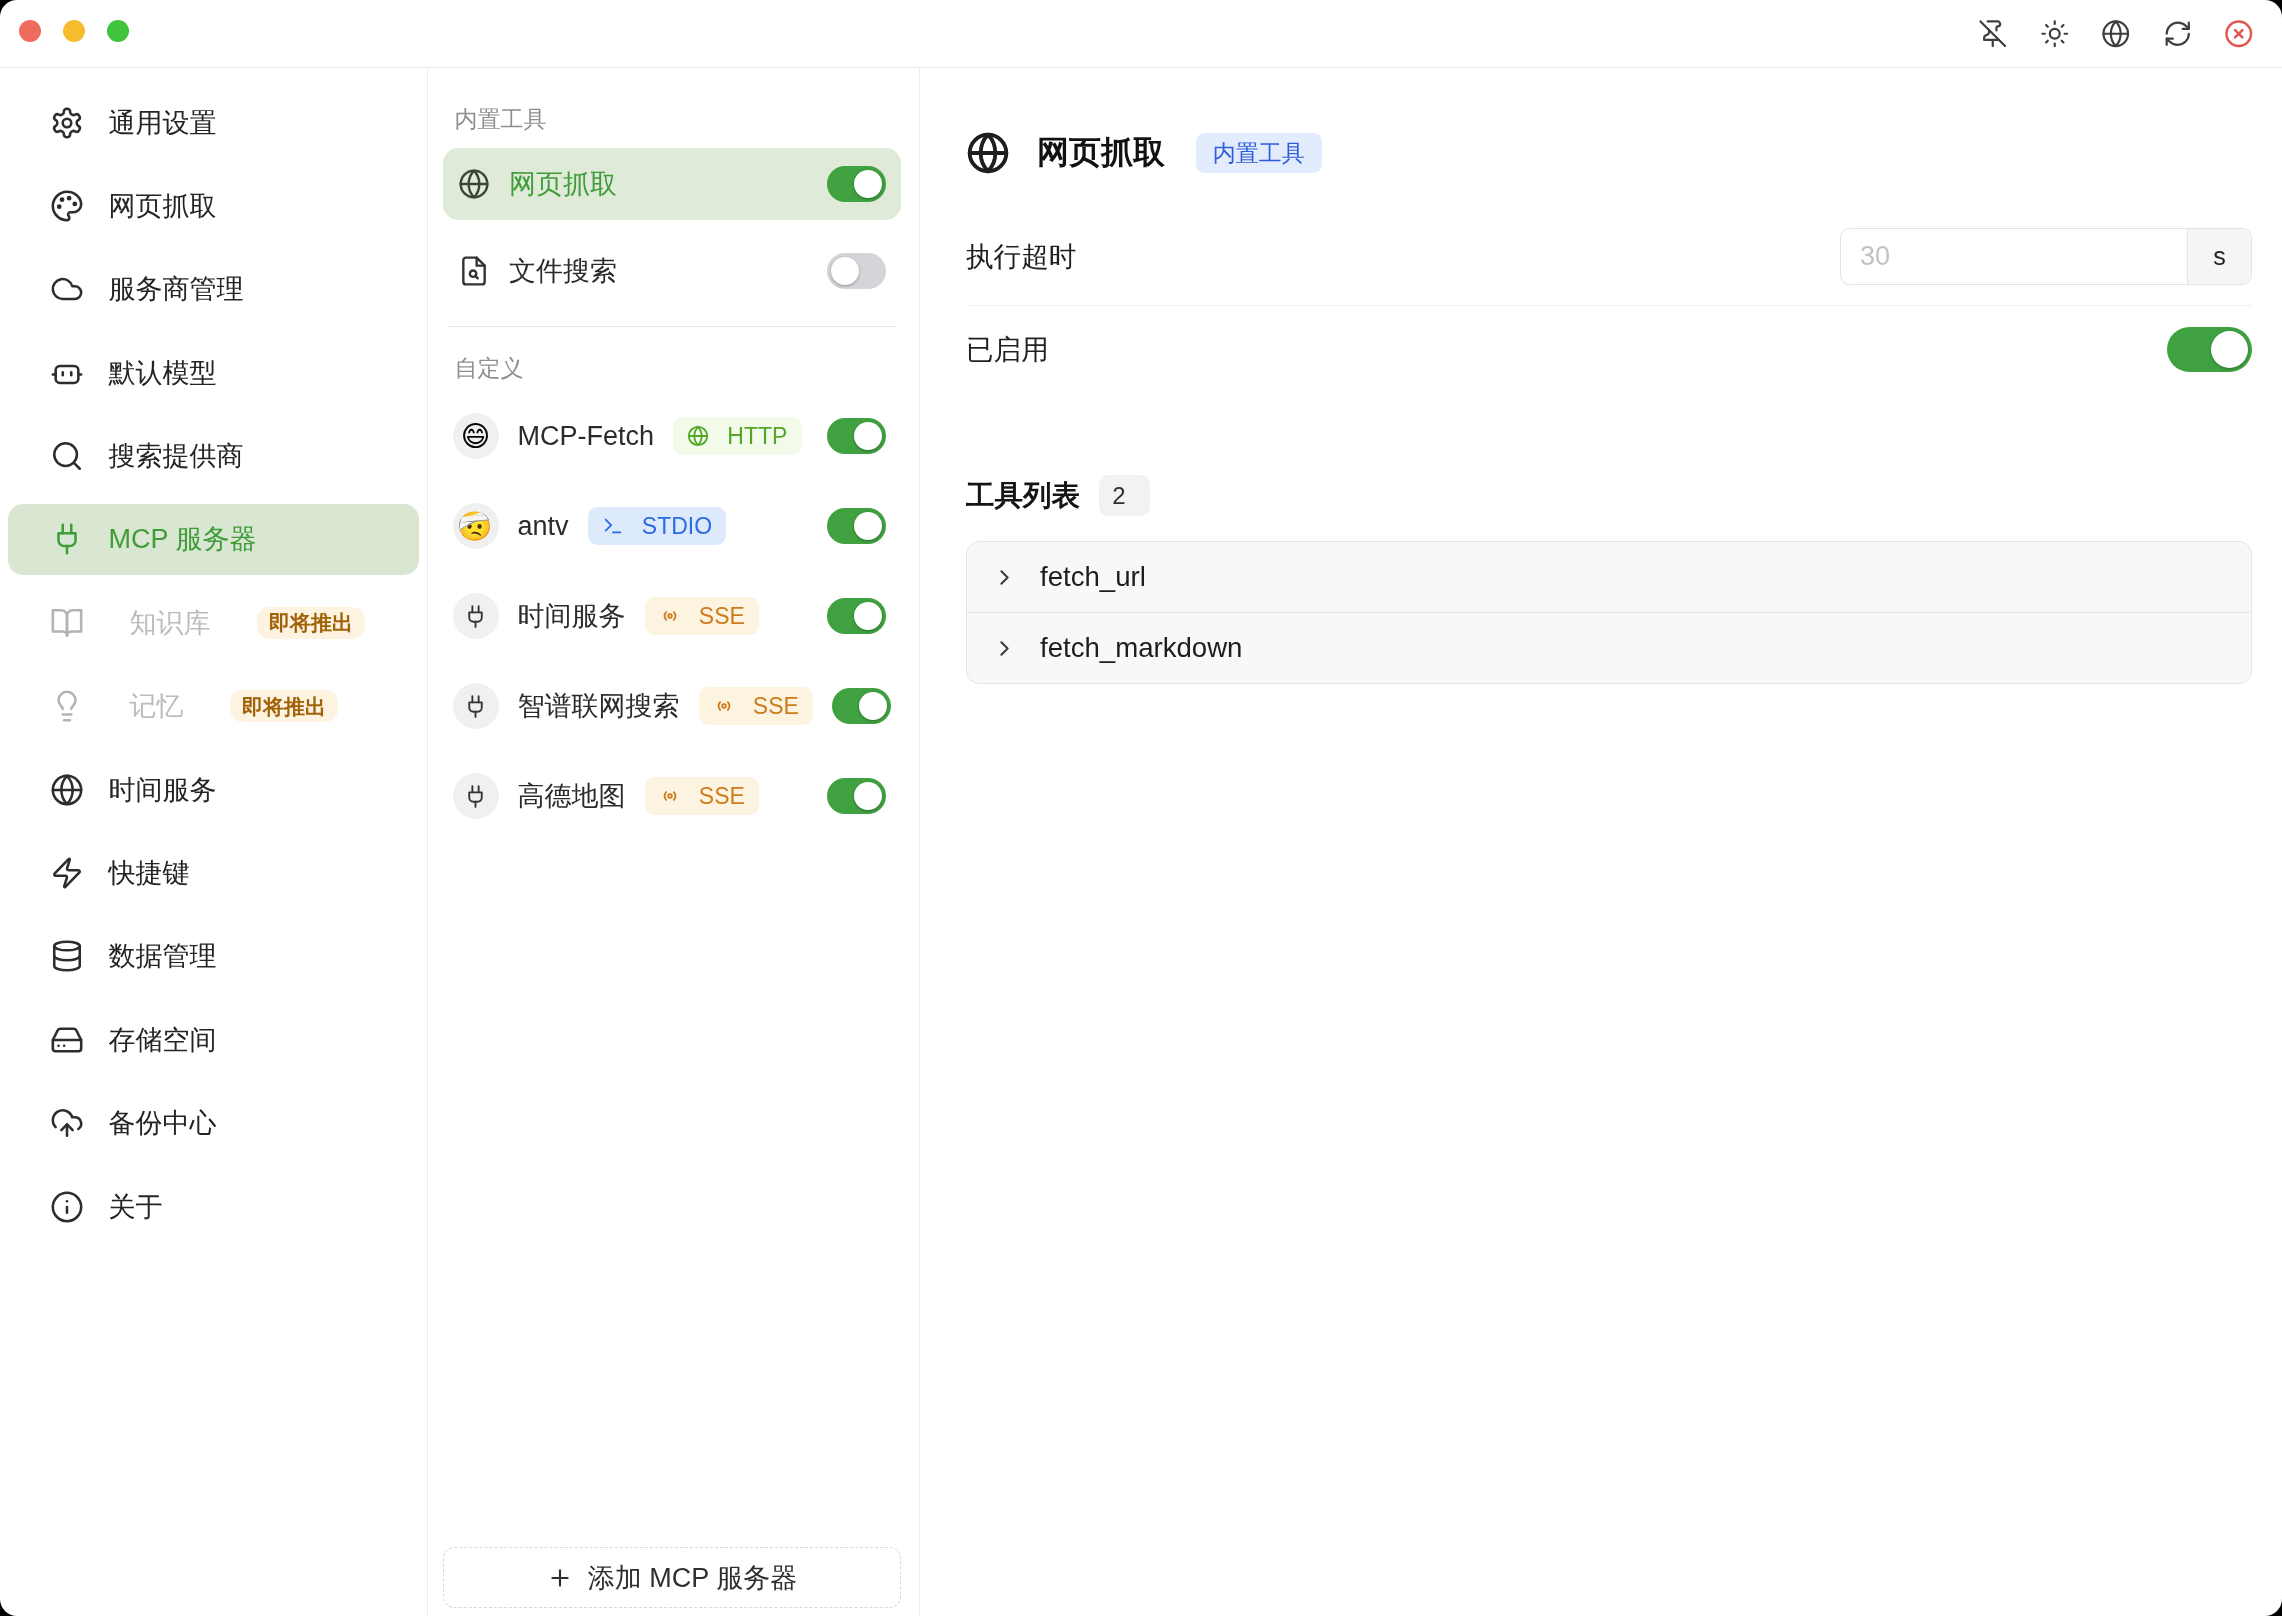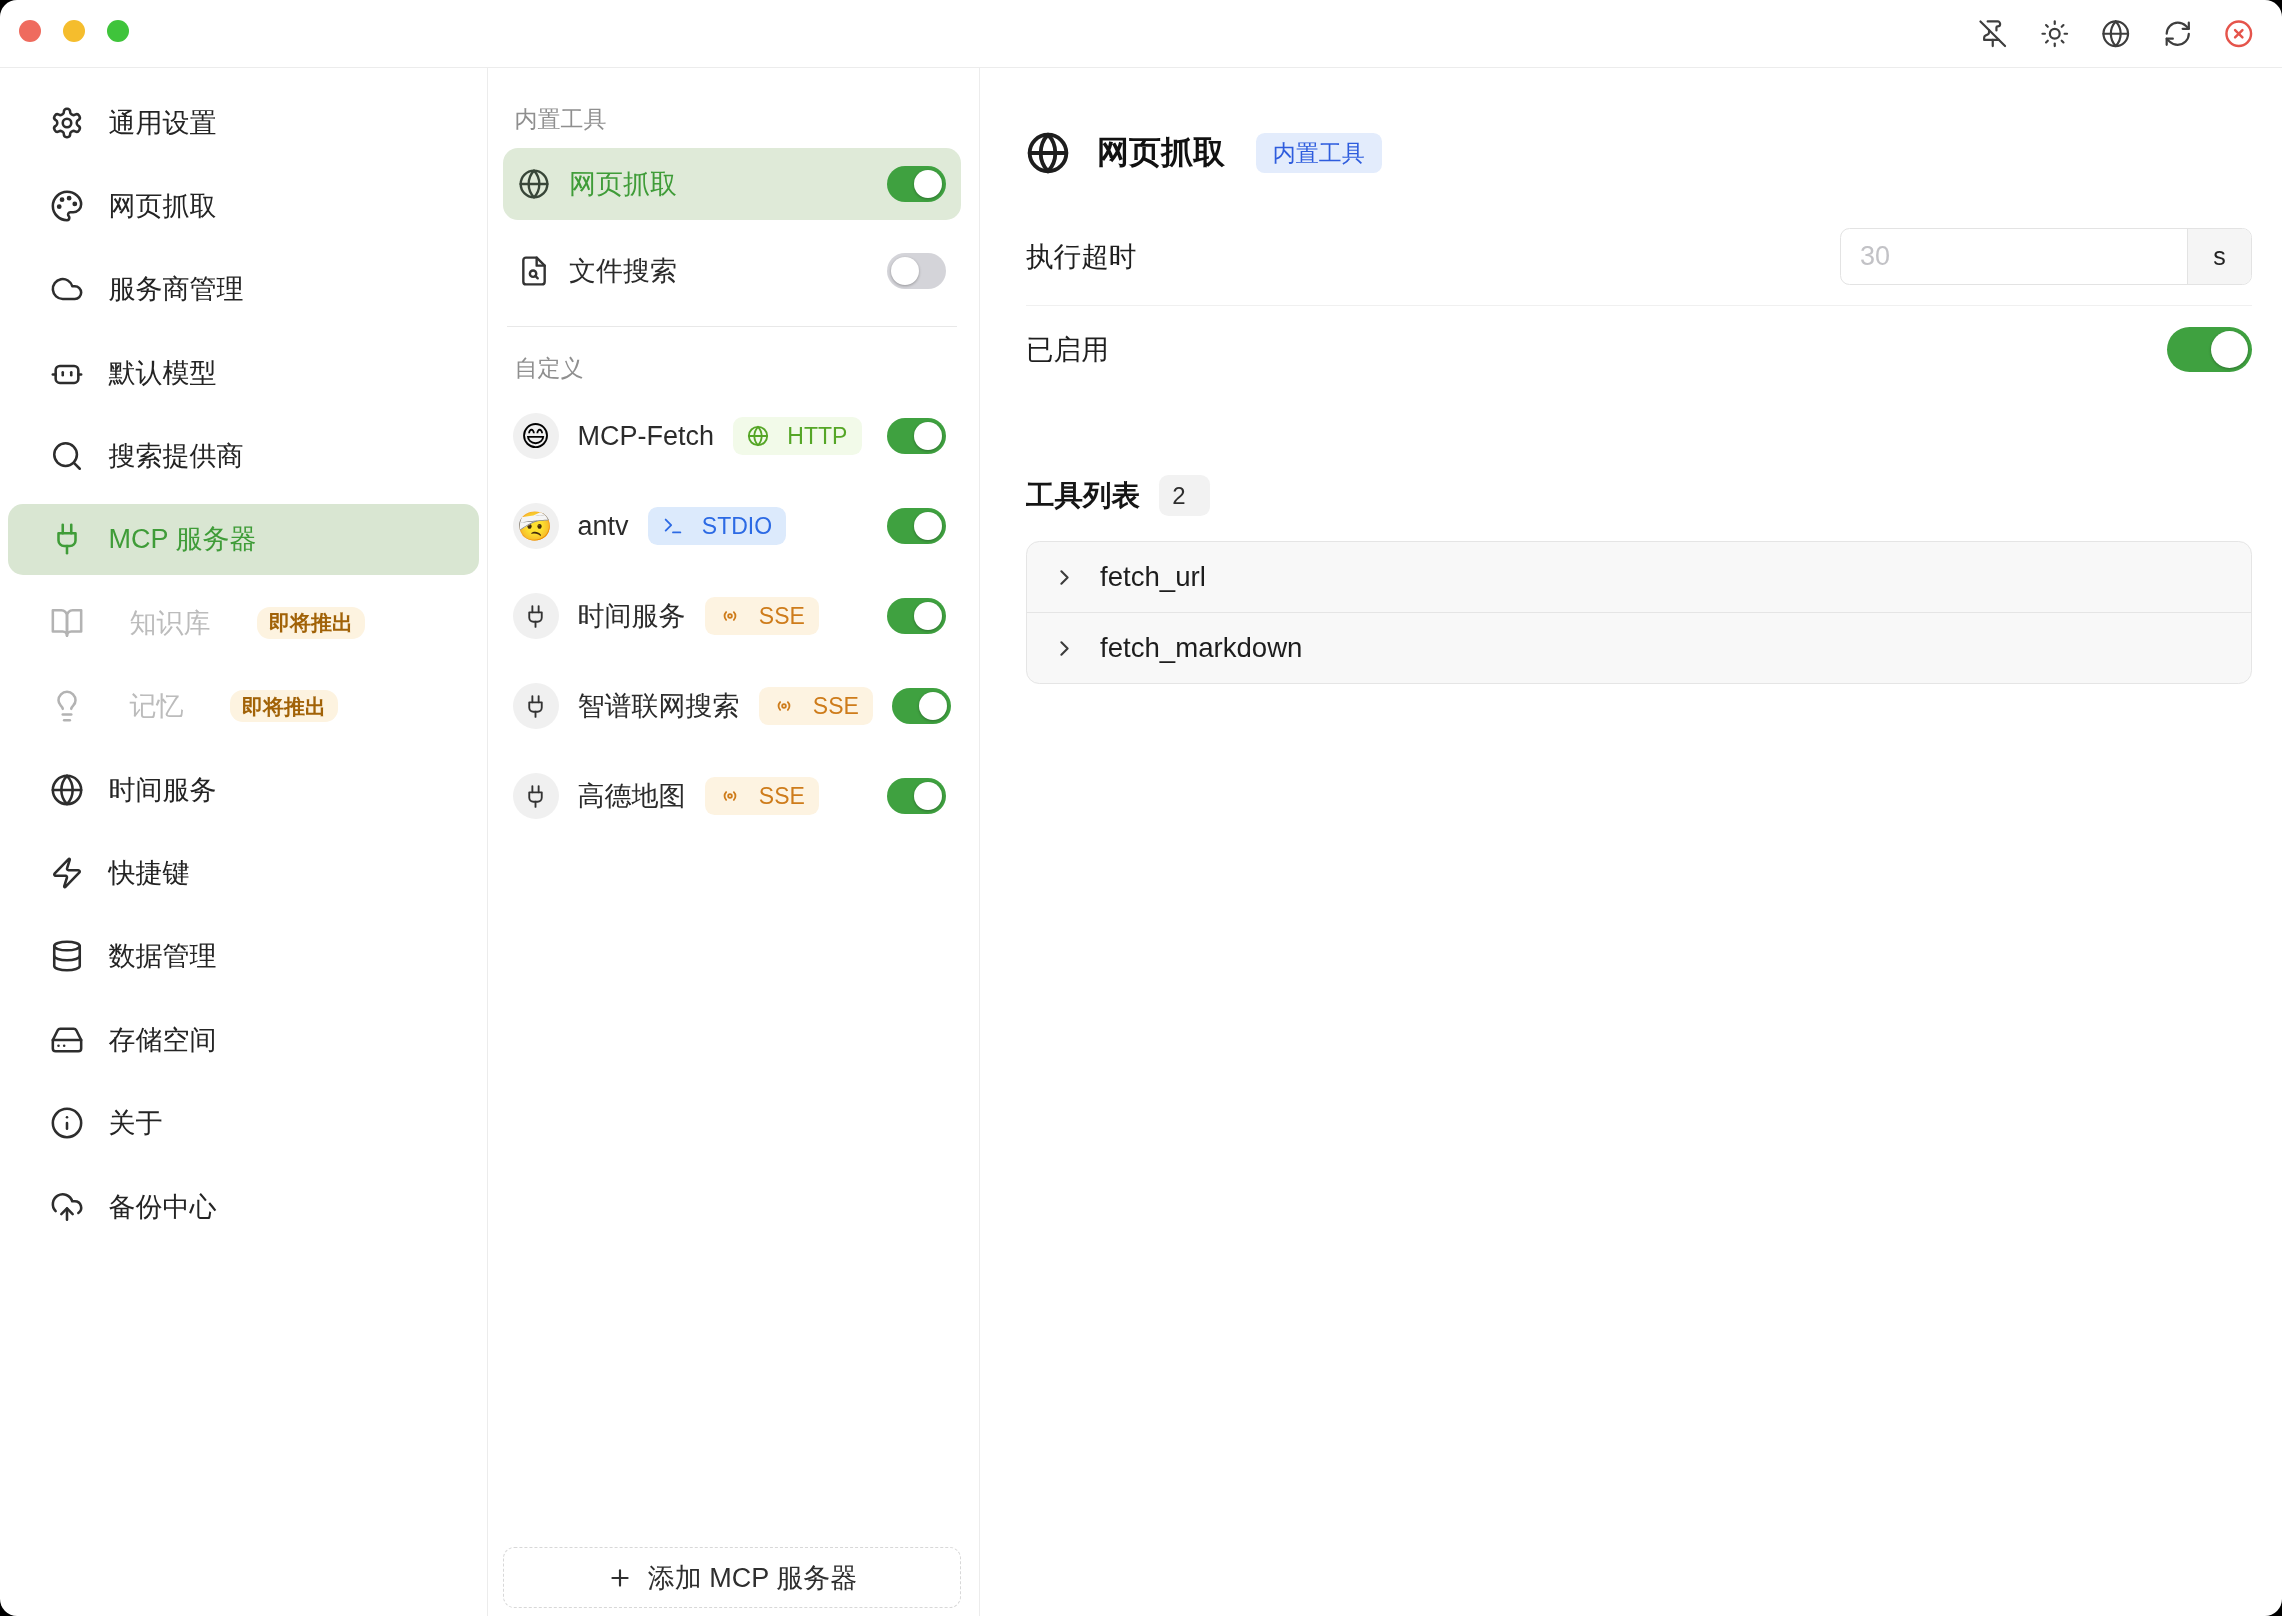--- a/index.html
+++ b/index.html
@@ -12,21 +12,21 @@
   .light{width:22px;height:22px;border-radius:50%;}
   .light.red{background:#ef6b5e;} .light.yellow{background:#f5bd2d;} .light.green{background:#3fc43b;}
   .tb-actions{display:flex;gap:32px;align-items:center;}
   .tb-icon{width:29.5px;height:29.5px;color:#3e3e3e;}
   .tb-icon.close{color:#e5544b;}
   svg.ic{display:block;width:100%;height:100%;fill:none;stroke:currentColor;stroke-width:1.8;stroke-linecap:round;stroke-linejoin:round;}
 
   .main{flex:1;display:flex;min-height:0;}
 
   
-  .sidebar{width:488px;flex-shrink:0;border-right:1px solid #ececec;padding:19px 7.6px 0 7.6px;box-sizing:border-box;}
+  .sidebar{width:428px;flex-shrink:0;border-right:1px solid #ececec;padding:19px 7.6px 0 7.6px;box-sizing:border-box;}
   .nav-item{height:71px;margin-bottom:12.4px;border-radius:15px;display:flex;align-items:center;padding-left:42px;gap:25px;font-size:27px;color:#242424;}
   .nav-item .nico{width:34px;height:34px;color:#2d2d2d;flex-shrink:0;}
   .nav-item.selected{background:#d9e6d2;color:#3f9c38;}
   .nav-item.selected .nico{color:#3f9c38;}
   .nav-item.disabled{color:#bcbcbc;gap:46px;}
   .nav-item.disabled .nico{color:#b3b3b3;}
   .badge-soon{background:#fdf3e0;color:#a16207;font-size:21px;font-weight:700;padding:5.7px 12.4px;border-radius:13px;line-height:1;}
 
   
   .middle{width:492px;flex-shrink:0;border-right:1px solid #ececec;padding:38px 18px 0 15px;box-sizing:border-box;position:relative;}
@@ -271,37 +271,37 @@
               <line x1="6" x2="6.01" y1="16" y2="16"></line>
               <line x1="10" x2="10.01" y1="16" y2="16"></line>
             </svg>
           </span>
         <span>存储空间</span>
       </div>
 
       <div class="nav-item">
         <span class="nico">
             <svg class="ic" viewBox="0 0 24 24">
+              <path d="M12 13v8"></path>
+              <path d="M4 14.899A7 7 0 1 1 15.71 8h1.79a4.5 4.5 0 0 1 2.5 8.242"></path>
+              <path d="m8 17 4-4 4 4"></path>
+            </svg>
+          </span>
+        <span>备份中心</span>
+      </div>
+
+      <div class="nav-item">
+        <span class="nico">
+            <svg class="ic" viewBox="0 0 24 24">
               <circle cx="12" cy="12" r="10"></circle>
               <path d="M12 16v-4"></path>
               <path d="M12 8h.01"></path>
             </svg>
           </span>
         <span>关于</span>
-      </div>
-
-      <div class="nav-item">
-        <span class="nico">
-            <svg class="ic" viewBox="0 0 24 24">
-              <path d="M12 13v8"></path>
-              <path d="M4 14.899A7 7 0 1 1 15.71 8h1.79a4.5 4.5 0 0 1 2.5 8.242"></path>
-              <path d="m8 17 4-4 4 4"></path>
-            </svg>
-          </span>
-        <span>备份中心</span>
       </div>
 
     </div>
 
     <div class="middle">
 
       <div class="section-label">内置工具</div>
 
       <div class="server-item selected">
         <span class="sico">

